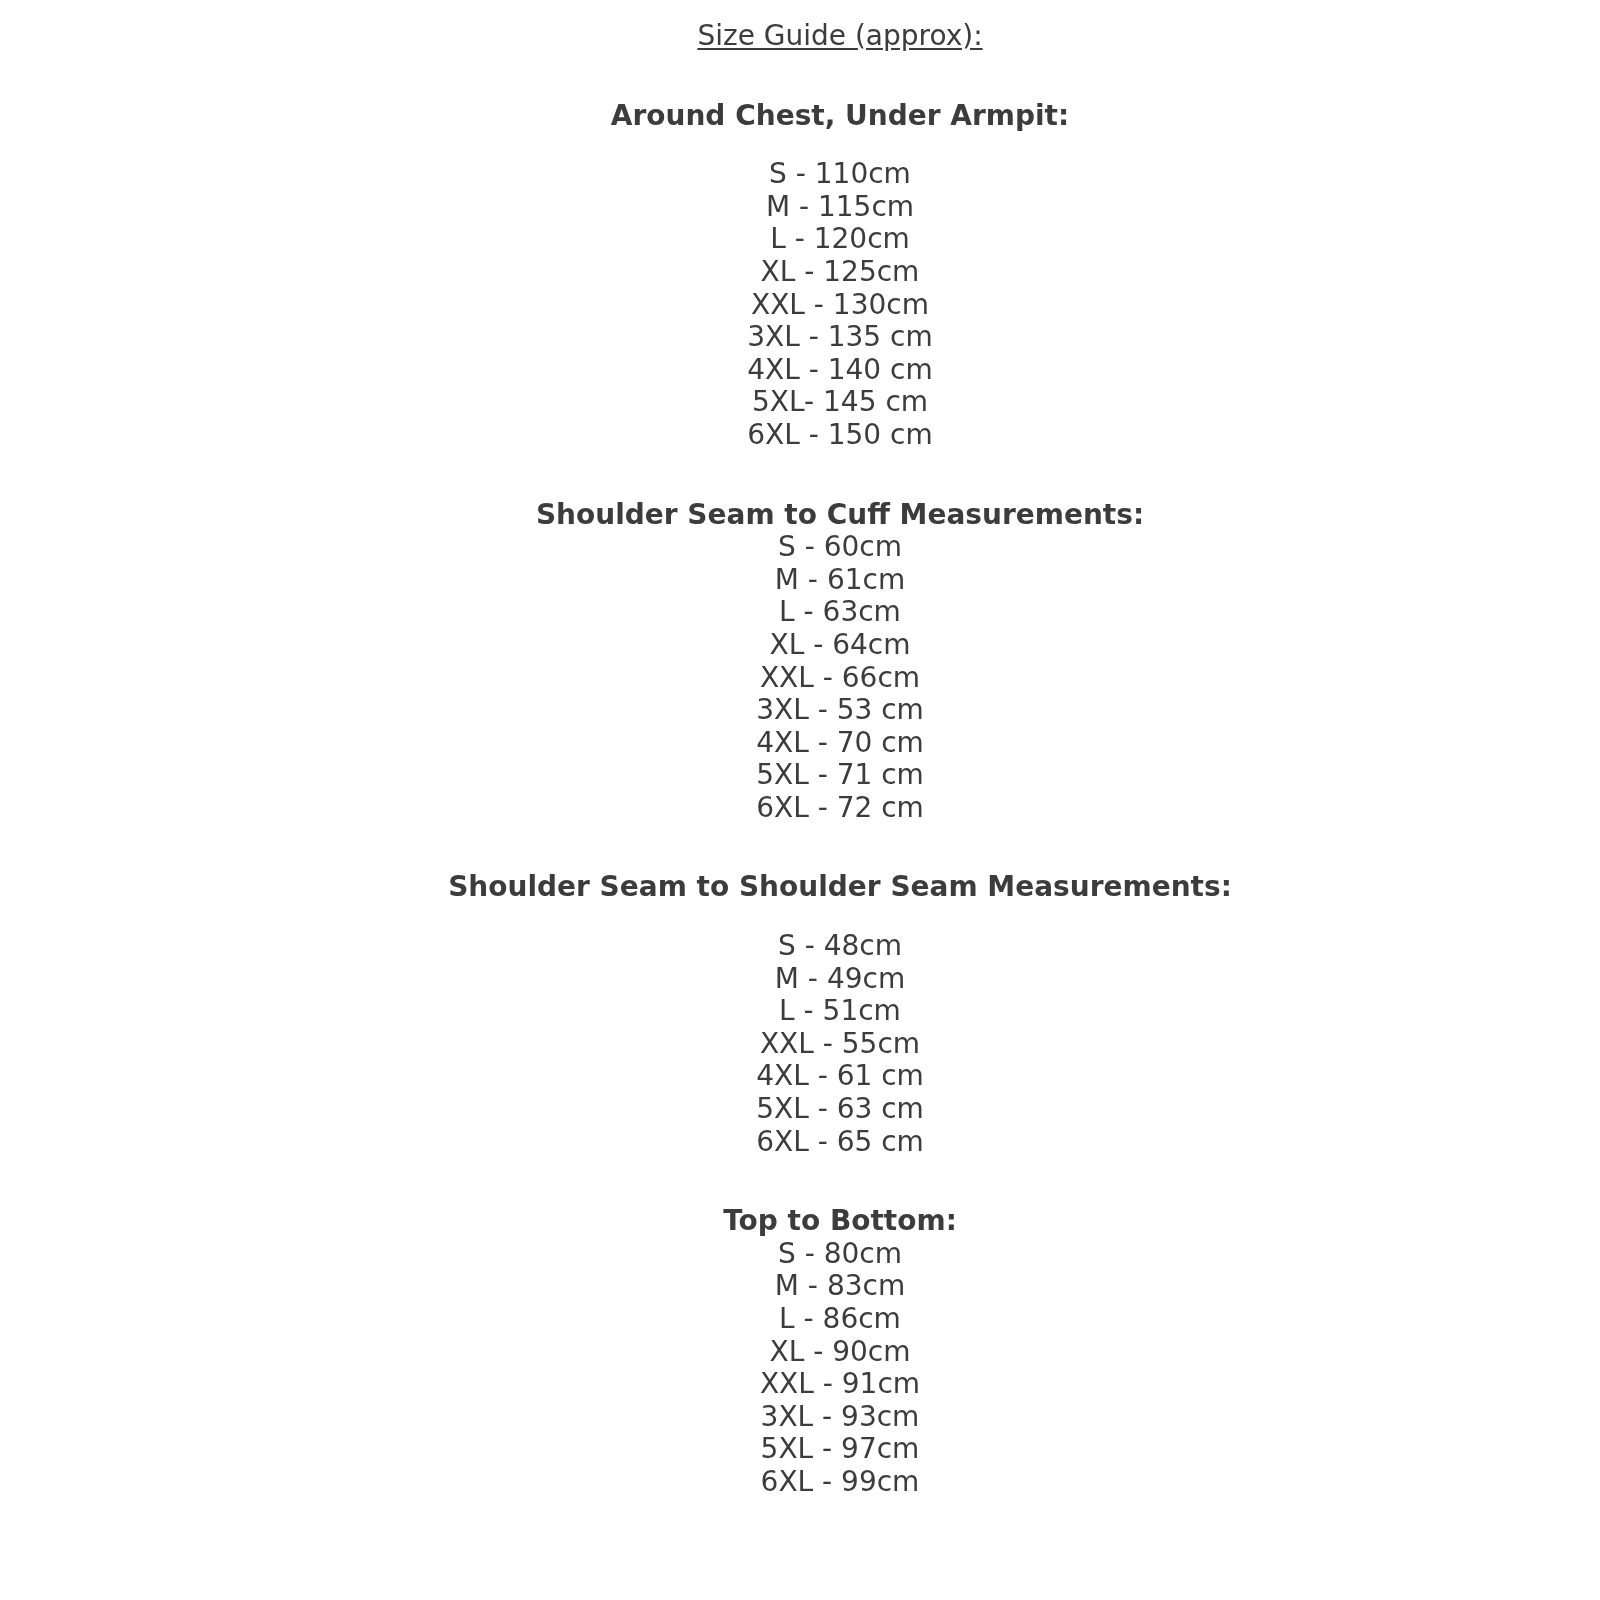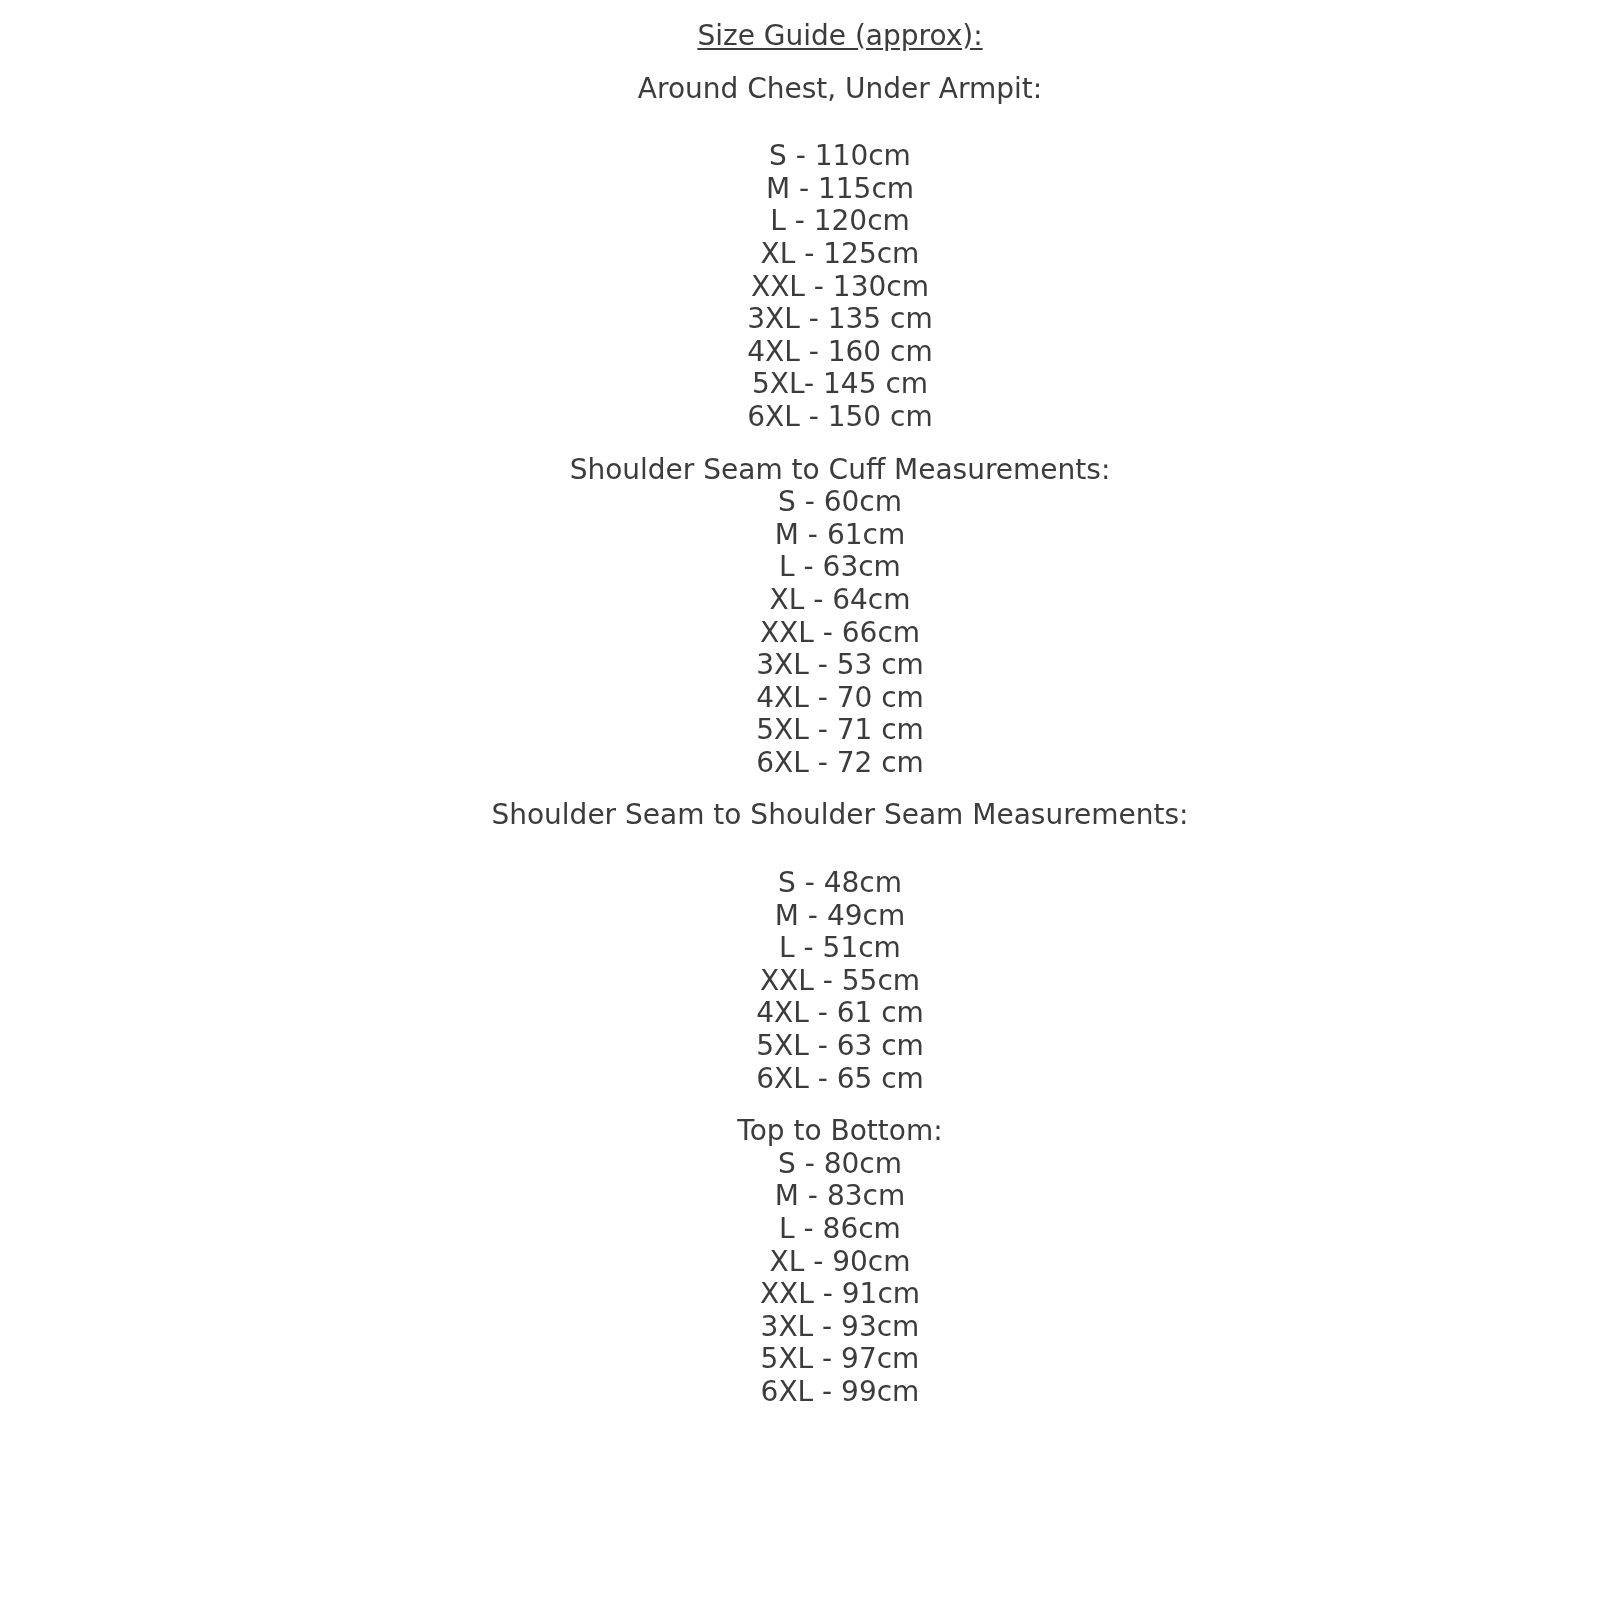--- a/index.html
+++ b/index.html
@@ -20,44 +20,45 @@
     width: 1600px;
     padding-top: 20px;
     padding-left: 80px; 
     text-align: center;
   }
   .page-title {
     text-decoration: underline;
     text-underline-offset: 3px;
   }
   .section-heading {
-    margin-top: 20px; 
+    margin-top: 47px; 
+    font-weight: bold;
   }
   .items.gapped {
-    margin-top: 35px; 
+    margin-top: 26px; 
   }
   .size-row {
     white-space: pre;
   }
 </style>
 </head>
 <body>
 
 <div class="doc">
   <div class="page-title">Size Guide (approx):</div>
   <div>
       <div class="section-heading">Around Chest, Under Armpit:</div>
       <div class="items gapped">
         <div class="size-row">S - 110cm</div>
         <div class="size-row">M - 115cm</div>
         <div class="size-row">L - 120cm</div>
         <div class="size-row">XL - 125cm</div>
         <div class="size-row">XXL - 130cm</div>
         <div class="size-row">3XL - 135 cm</div>
-        <div class="size-row">4XL - 160 cm</div>
+        <div class="size-row">4XL - 140 cm</div>
         <div class="size-row">5XL- 145 cm</div>
         <div class="size-row">6XL - 150 cm</div>
       </div>
       <div class="section-heading">Shoulder Seam to Cuff Measurements:</div>
       <div class="items">
         <div class="size-row">S - 60cm</div>
         <div class="size-row">M - 61cm</div>
         <div class="size-row">L - 63cm</div>
         <div class="size-row">XL - 64cm</div>
         <div class="size-row">XXL - 66cm</div>

